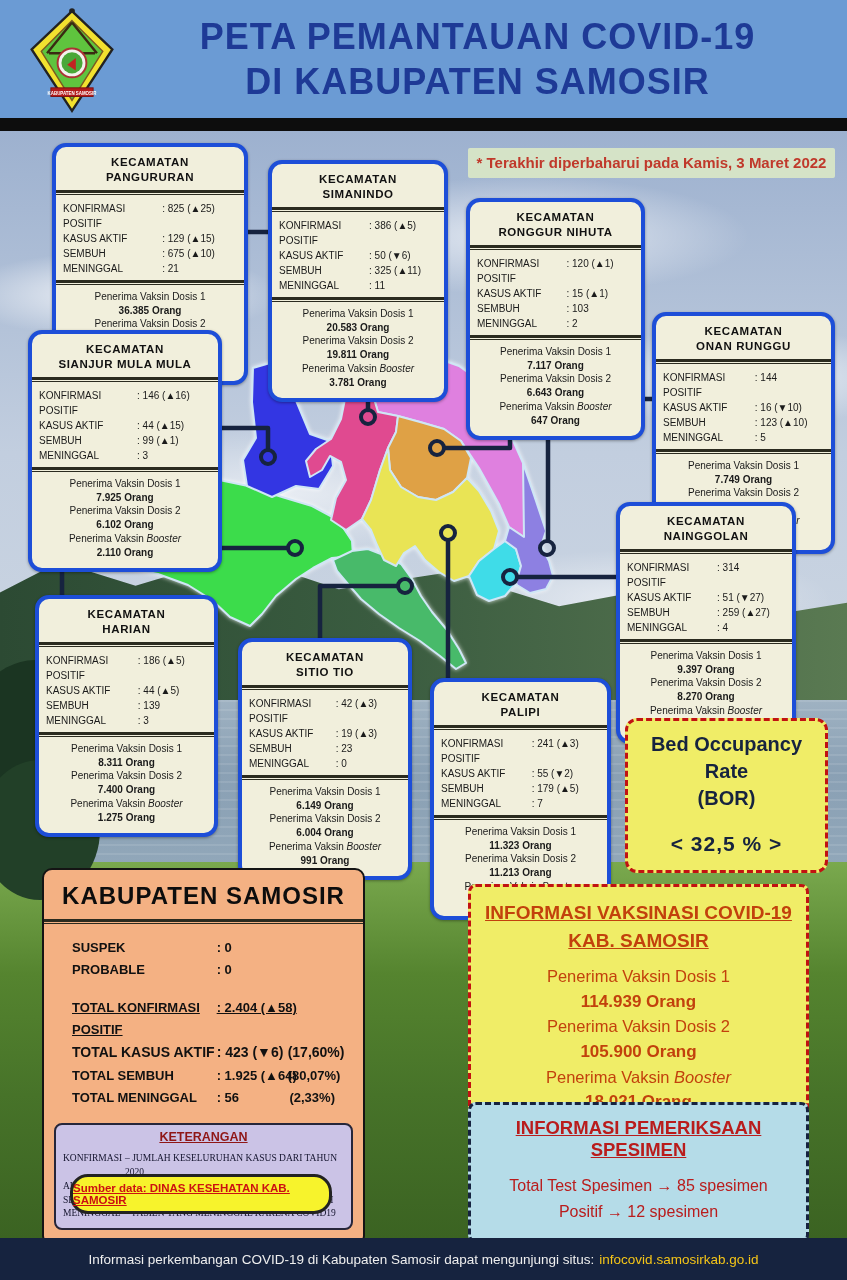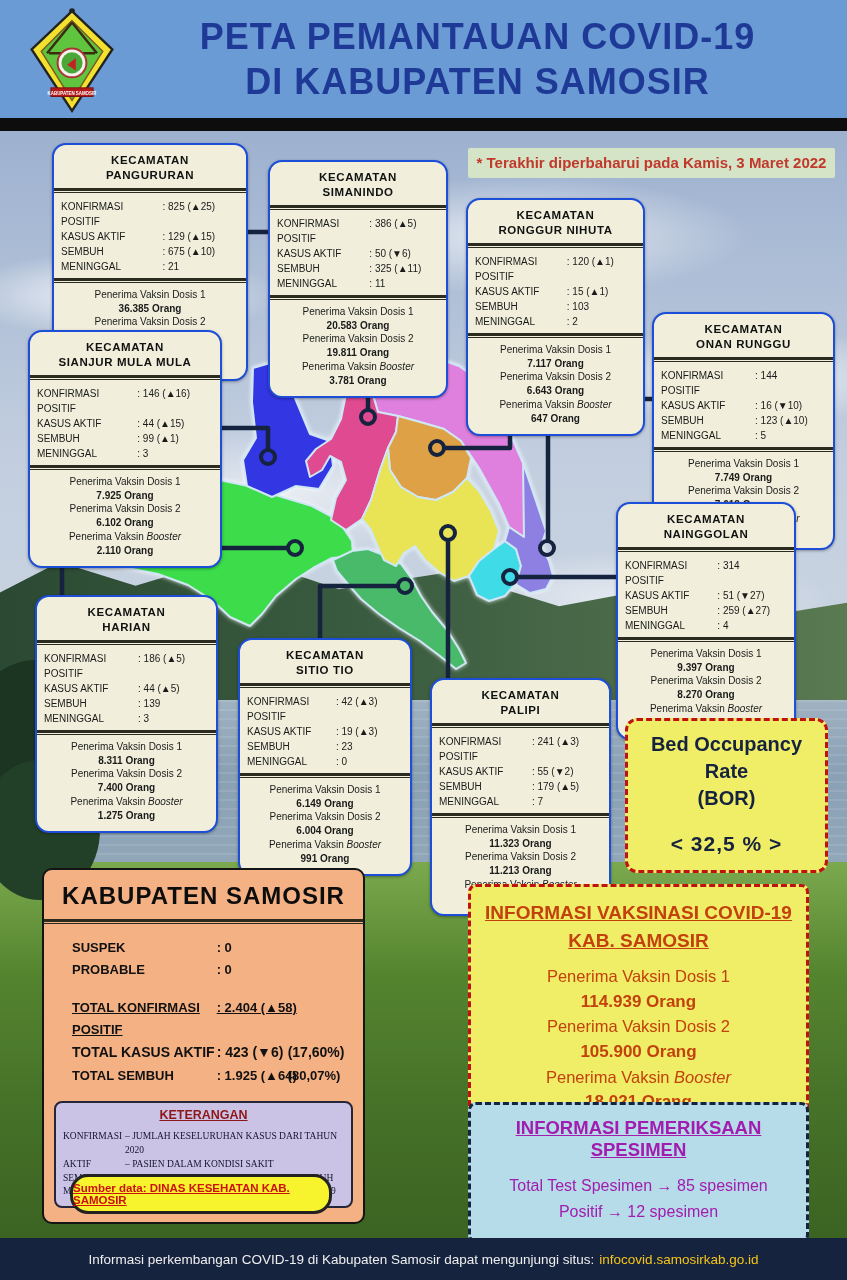--- a/index.html
+++ b/index.html
@@ -40,21 +40,21 @@
   .app-title { position:absolute; left:120px; top:14px; width:715px; z-index:2; text-align:center;
     color:#1e3a96; font-weight:900; font-size:36px; line-height:1.25; letter-spacing:1px; }
   .logo { position:absolute; left:24px; top:6px; width:96px; height:108px; z-index:2; }
 
   
   .update-note { position:absolute; left:468px; top:148px; width:367px; height:30px; z-index:2;
     background:rgba(222,235,198,.85); border-radius:2px; color:#c0392b; font-weight:bold; font-size:15px;
     line-height:30px; text-align:center; }
 
   
-  .kbox { position:absolute; z-index:2; background:#f1efdc; border:2px solid #1d4ed8; border-radius:14px;
+  .kbox { position:absolute; z-index:2; background:#f1efdc; border:4px solid #1d4ed8; border-radius:14px;
     overflow:hidden; box-shadow:0 1px 3px rgba(0,0,0,.35); }
   .kbox-header { padding:8px 4px 5px; text-align:center; font-weight:bold; font-size:11.5px; line-height:1.3;
     letter-spacing:.6px; color:#111; }
   .sep { height:6px; margin:0;
     background:linear-gradient(180deg,#2b2b1f 0,#2b2b1f 3px,transparent 3px,transparent 4px,#2b2b1f 4px,#2b2b1f 5px,transparent 5px); }
   .kbox-stats { padding:5px 7px 4px; font-size:10px; color:#1a1a1a; }
   .stat-row { display:flex; line-height:1.5; }
   .stat-row .sl { width:57%; }
   .stat-row .sv { width:43%; }
   .stat-row.bold { font-weight:normal; }
@@ -94,21 +94,21 @@
 
   
   .vax-box { position:absolute; left:468px; top:884px; width:341px; z-index:2; background:#f0ed67;
     border:3px dashed #c11212; border-radius:8px; padding:12px 8px 14px; text-align:center; color:#c2410c; }
   .vax-box .vtitle { font-weight:bold; font-size:19px; line-height:1.45; text-decoration:underline; margin-bottom:10px; }
   .vax-box .vrow-label { font-size:16.5px; line-height:1.5; }
   .vax-box .vrow-value { font-size:17px; font-weight:bold; line-height:1.5; }
 
   
   .spes-box { position:absolute; left:468px; top:1102px; width:341px; z-index:2; background:#b5dce8;
-    border:3px dashed #16233f; border-radius:8px; padding:12px 8px 16px; text-align:center; color:#a21caf; }
+    border:3px dashed #16233f; border-radius:8px; padding:12px 8px 16px; text-align:center; color:#b91c1c; }
   .spes-box .stitle { font-weight:bold; font-size:18.5px; text-decoration:underline; margin-bottom:12px; }
   .spes-box .srow { font-size:16px; line-height:1.6; }
 
   
   .footer-bar { position:absolute; left:0; top:1238px; width:847px; height:42px; z-index:2; background:#16233f;
     display:flex; align-items:center; justify-content:center; font-size:13.5px; color:#efefef; }
   .footer-bar a { color:#f5c518; text-decoration:none; margin-left:5px; }
 
   
   #map-svg { position:absolute; left:0; top:0; width:847px; height:1280px; z-index:1; pointer-events:none; }
@@ -521,20 +521,25 @@
       <div class="sum-row big">
         <span class="sl">TOTAL KASUS AKTIF</span>
         <span class="sv">: 423 (▼6)</span>
         <span class="sp">(17,60%)</span>
       </div>
       <div class="sum-row">
         <span class="sl">TOTAL SEMBUH</span>
         <span class="sv">: 1.925 (▲64)</span>
         <span class="sp">(80,07%)</span>
       </div>
+      <div class="sum-row">
+        <span class="sl">TOTAL MENINGGAL</span>
+        <span class="sv">: 56</span>
+        <span class="sp">(2,33%)</span>
+      </div>
     </div>
     <div class="keterangan">
       <div class="ket-title">KETERANGAN</div>
       <div class="ket-row">
         <span class="kt">KONFIRMASI</span>
         <span class="kd">– JUMLAH KESELURUHAN KASUS DARI TAHUN 2020</span>
       </div>
       <div class="ket-row">
         <span class="kt">AKTIF</span>
         <span class="kd">– PASIEN DALAM KONDISI SAKIT</span>

